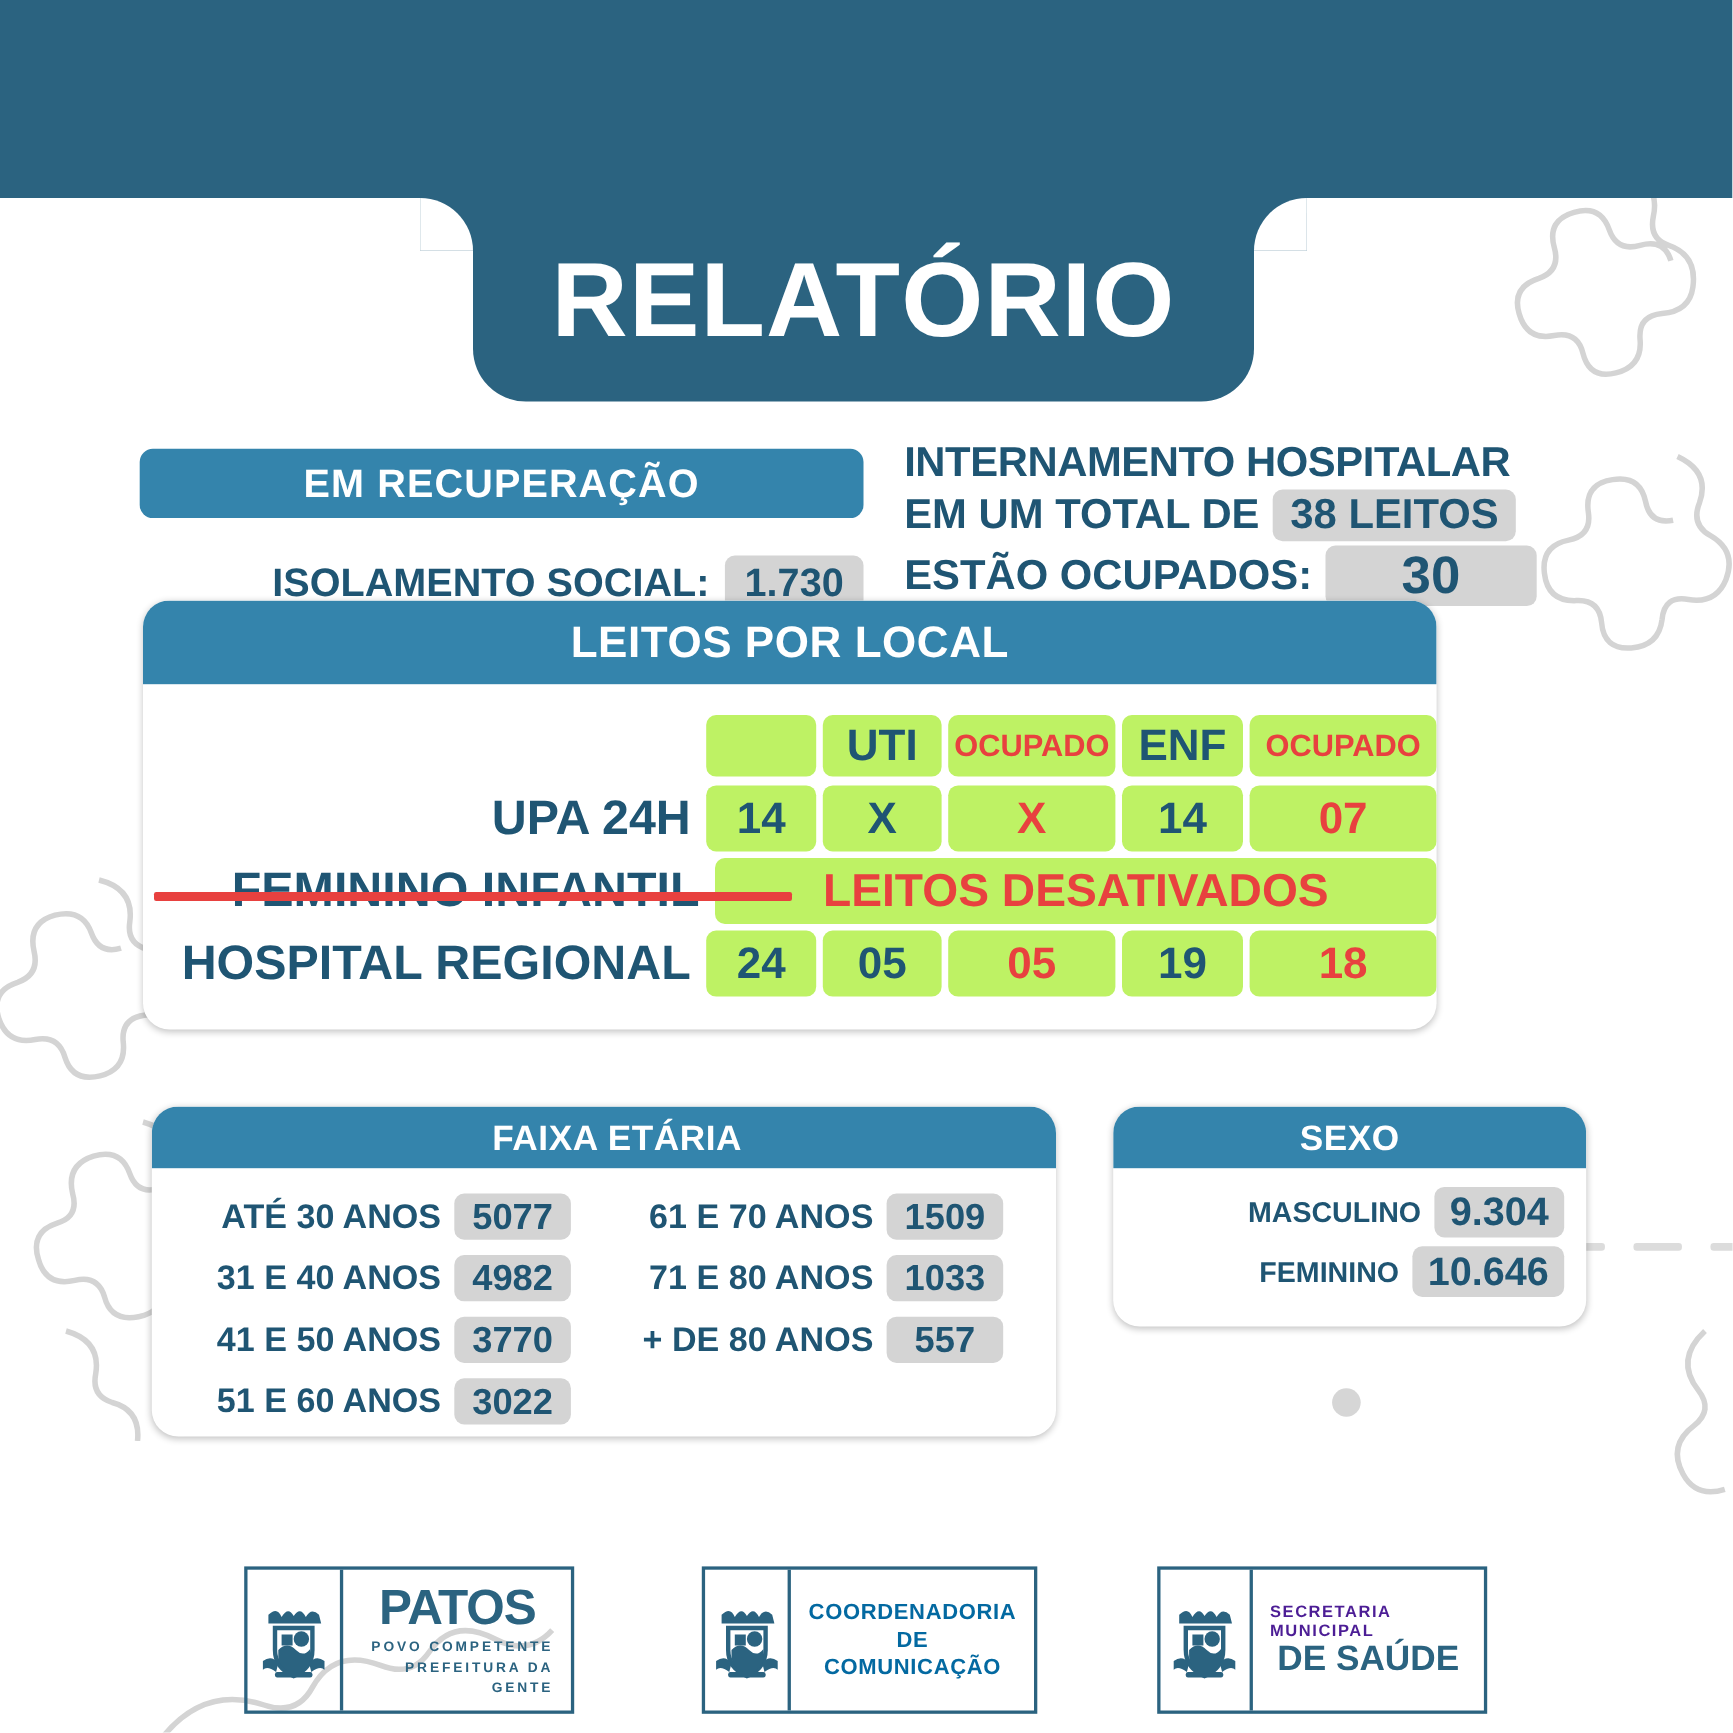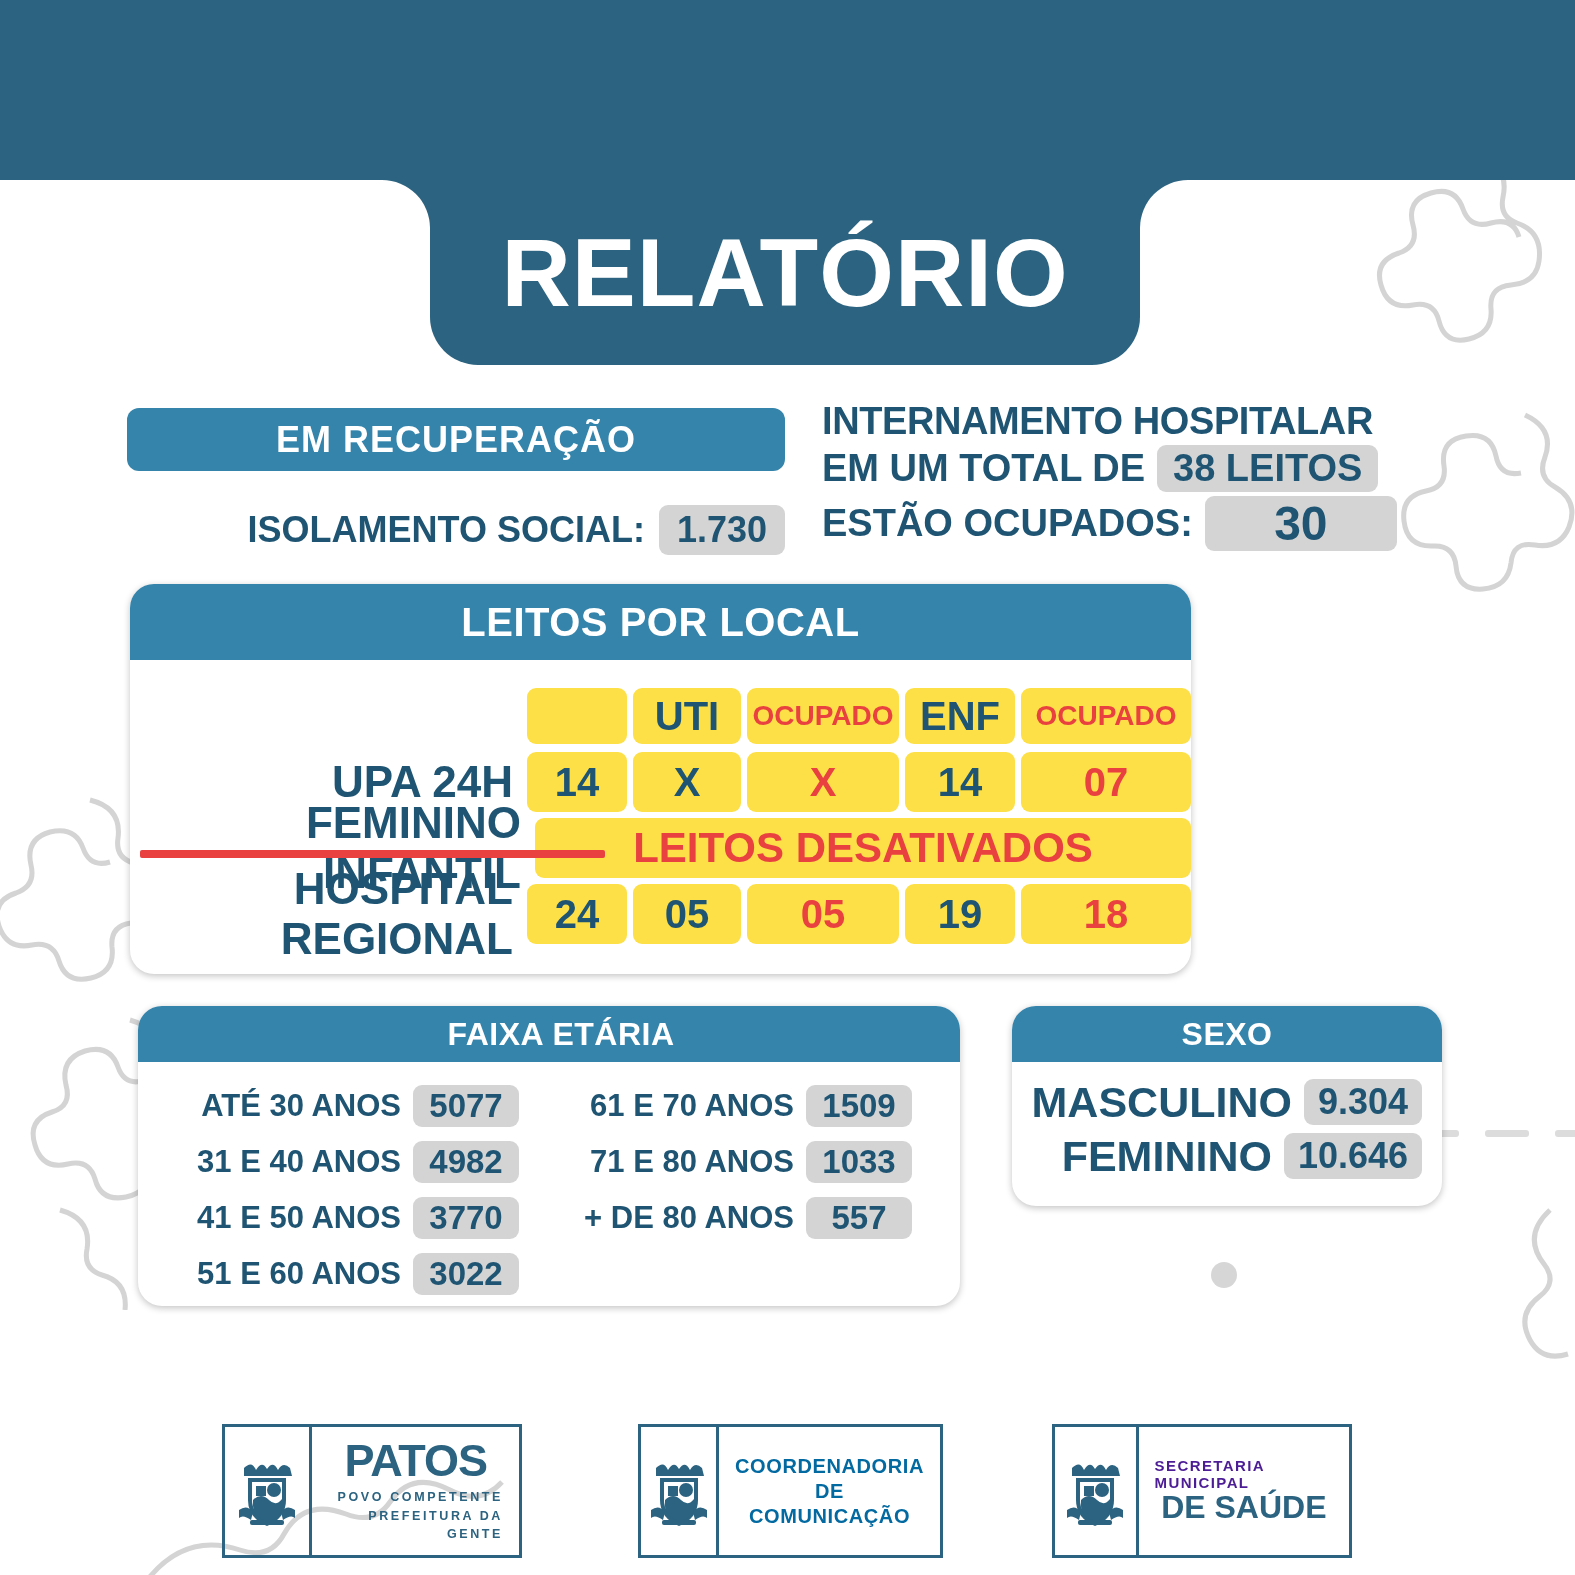--- a/index.html
+++ b/index.html
@@ -82,34 +82,34 @@
   
   .card {
     position:absolute; background:#fff; border-radius:24px;
     box-shadow:0 2px 7px rgba(0,0,0,0.24); z-index:2; overflow:hidden;
   }
   .card-head {
     background:#3484ac; height:76px; display:flex; align-items:center; justify-content:center;
   }
   .card-head span { color:#fff; font-size:40px; font-weight:bold; letter-spacing:0.5px; }
 
-  #leitos-card { left:130px; top:584px; width:1061px; height:390px; }
+  #leitos-card { left:130px; top:546px; width:1176px; height:390px; }
   .table { position:relative; padding:26px 0 0 0; }
   .trow { display:flex; align-items:center; margin-bottom:6px; height:60px; }
   .rname {
     width:540px; text-align:right; padding-right:14px;
     color:#1f5573; font-size:44px; font-weight:bold; position:relative;
   }
   .rname.struck::after {
     content:""; position:absolute; left:10px; right:-70px; top:52%;
     height:8px; background:#e8413f; border-radius:2px;
   }
   .cells { display:flex; gap:6px; }
   .cell {
-    background:#fde047; border-radius:9px; height:60px;
+    background:#bef264; border-radius:9px; height:60px;
     display:flex; align-items:center; justify-content:center;
     font-size:40px; font-weight:bold; color:#1f5573;
   }
   .cell.w1 { width:100px; }
   .cell.w2 { width:108px; }
   .cell.w3 { width:152px; }
   .cell.w4 { width:110px; }
   .cell.w5 { width:170px; }
   .cell.red { color:#e8413f; }
   .cell.hdr-sm { font-size:28px; }
@@ -127,21 +127,21 @@
   .frow { display:flex; align-items:center; justify-content:flex-start; gap:12px; margin-bottom:12px; height:44px; }
   .frow .lbl { color:#1f5573; font-size:31px; font-weight:bold; width:245px; text-align:right; }
   .frow .chip { font-size:33px; padding:2px 14px; min-width:106px; }
 
   
   #sexo-card { left:1012px; top:1006px; width:430px; height:200px; }
   #sexo-card .card-head { height:56px; }
   #sexo-card .card-head span { font-size:32px; }
   .sexo-body { padding:16px 20px 10px 10px; }
   .srow { display:flex; align-items:center; justify-content:flex-end; gap:12px; margin-bottom:6px; height:48px; }
-  .srow .lbl { color:#1f5573; font-size:43px; font-weight:bold; }
+  .srow .lbl { color:#1f5573; font-size:26px; font-weight:bold; }
   .srow .chip { font-size:36px; padding:2px 14px; }
 
   
   .logos { position:absolute; left:0; top:1424px; width:1575px; height:152px; z-index:2; display:flex; }
   .logo {
     position:absolute; border:3px solid #2b6380; display:flex; height:134px;
   }
   .logo .crest { width:98px; border-right:3px solid #2b6380; display:flex; align-items:center; justify-content:center; }
   .logo .txt { display:flex; flex-direction:column; align-items:center; justify-content:center; padding:0 16px; }
   #logo-patos { left:222px; width:300px; }

